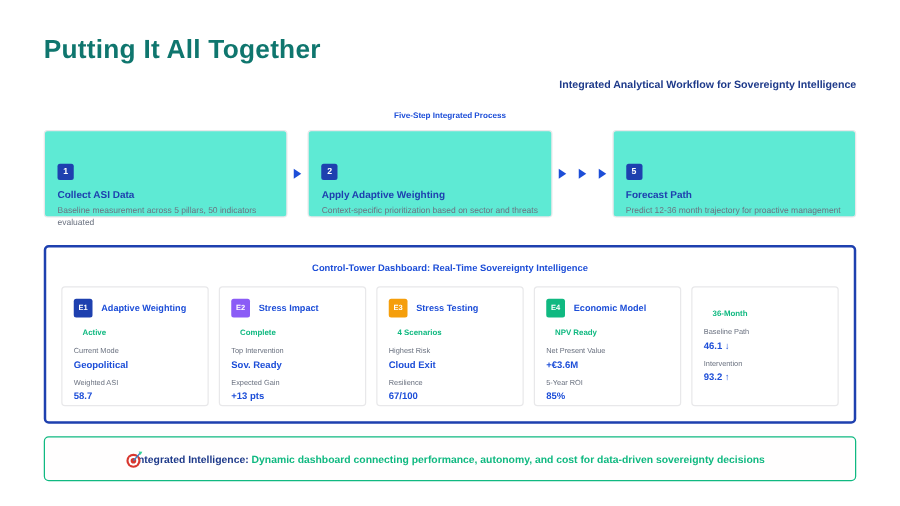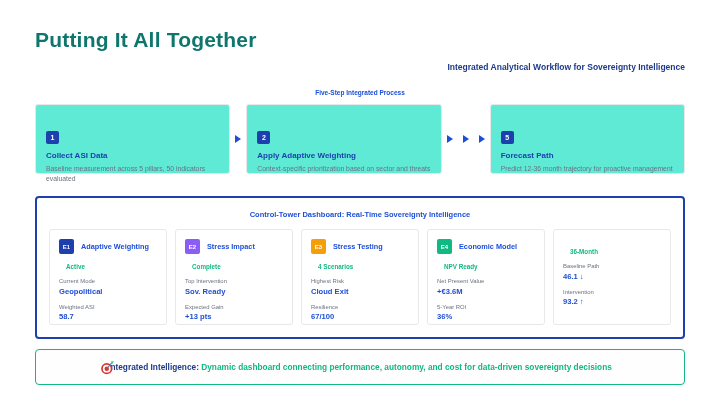--- a/index.html
+++ b/index.html
@@ -156,21 +156,21 @@
 
       <div class="dash-card">
         <div class="dash-head">
           <div class="dash-badge" style="background: rgb(16, 185, 129);">E4</div>
           <div class="dash-card-title">Economic Model</div>
         </div>
         <div class="dash-status">NPV Ready</div>
         <div class="dash-label">Net Present Value</div>
         <div class="dash-value">+€3.6M</div>
         <div class="dash-label">5-Year ROI</div>
-        <div class="dash-value">36%</div>
+        <div class="dash-value">85%</div>
       </div>
 
       <div class="dash-card">
         <div class="dash-status">36-Month</div>
         <div class="dash-label">Baseline Path</div>
         <div class="dash-value">46.1 ↓</div>
         <div class="dash-label">Intervention</div>
         <div class="dash-value">93.2 ↑</div>
       </div>
 

